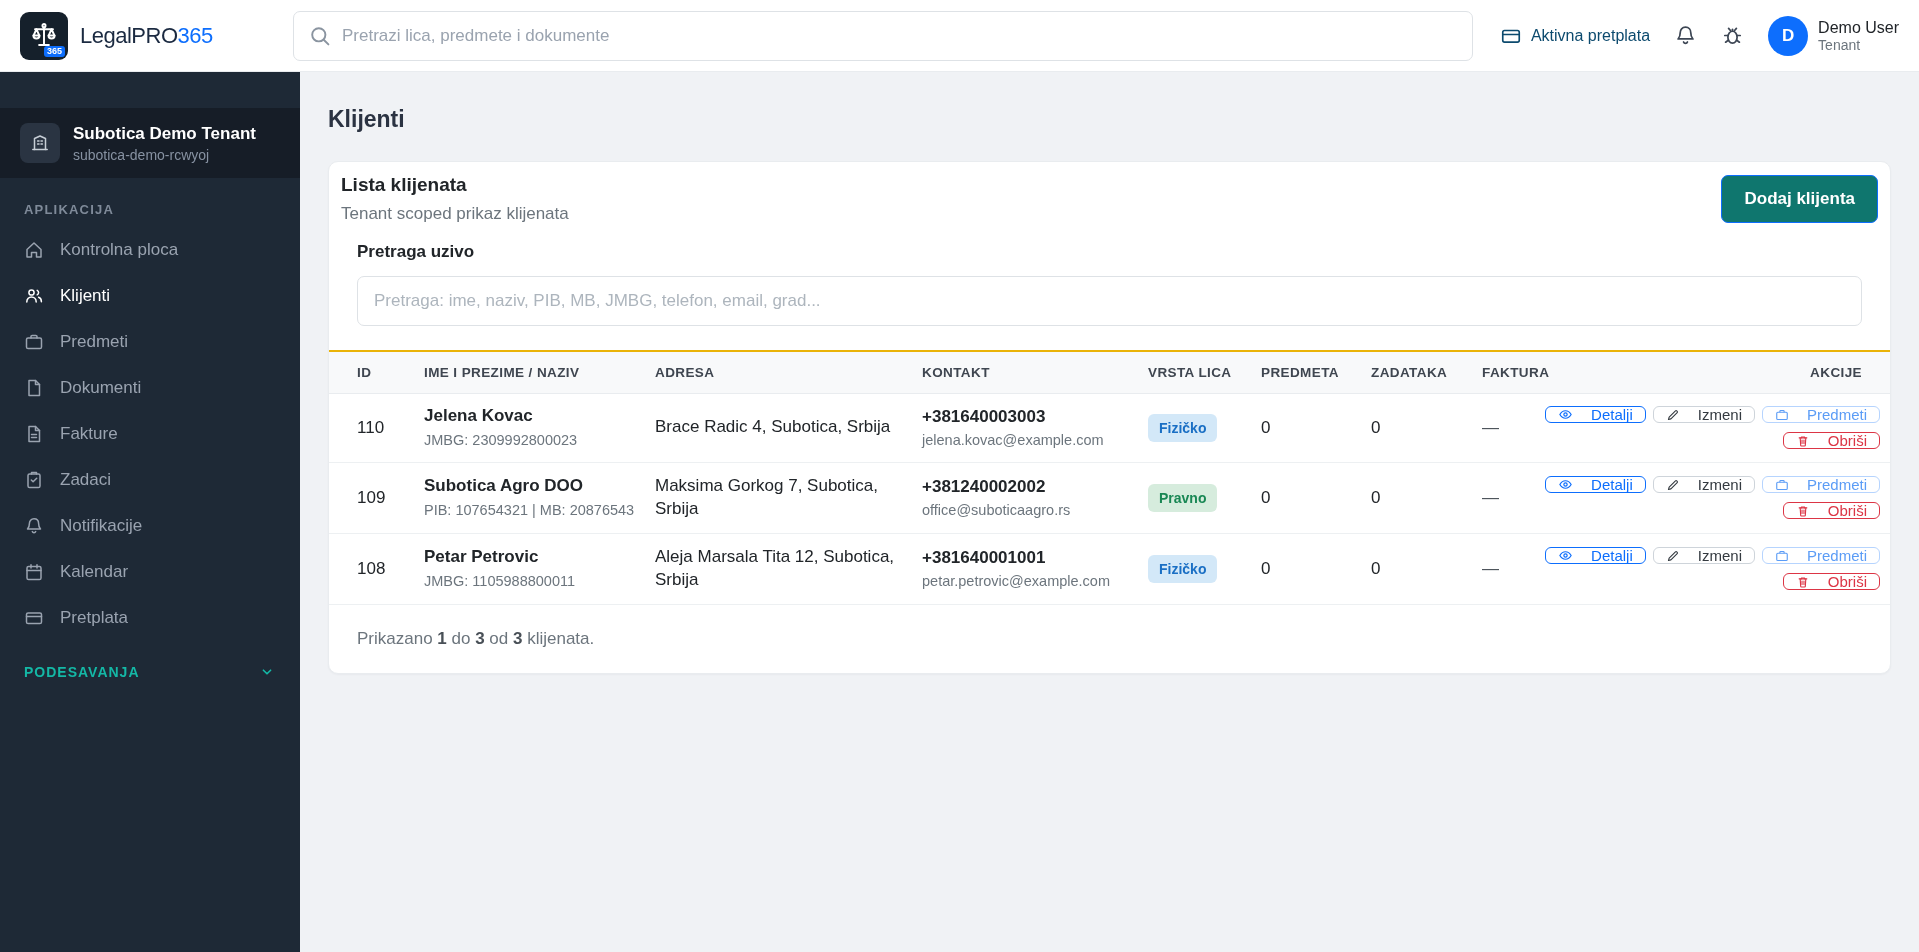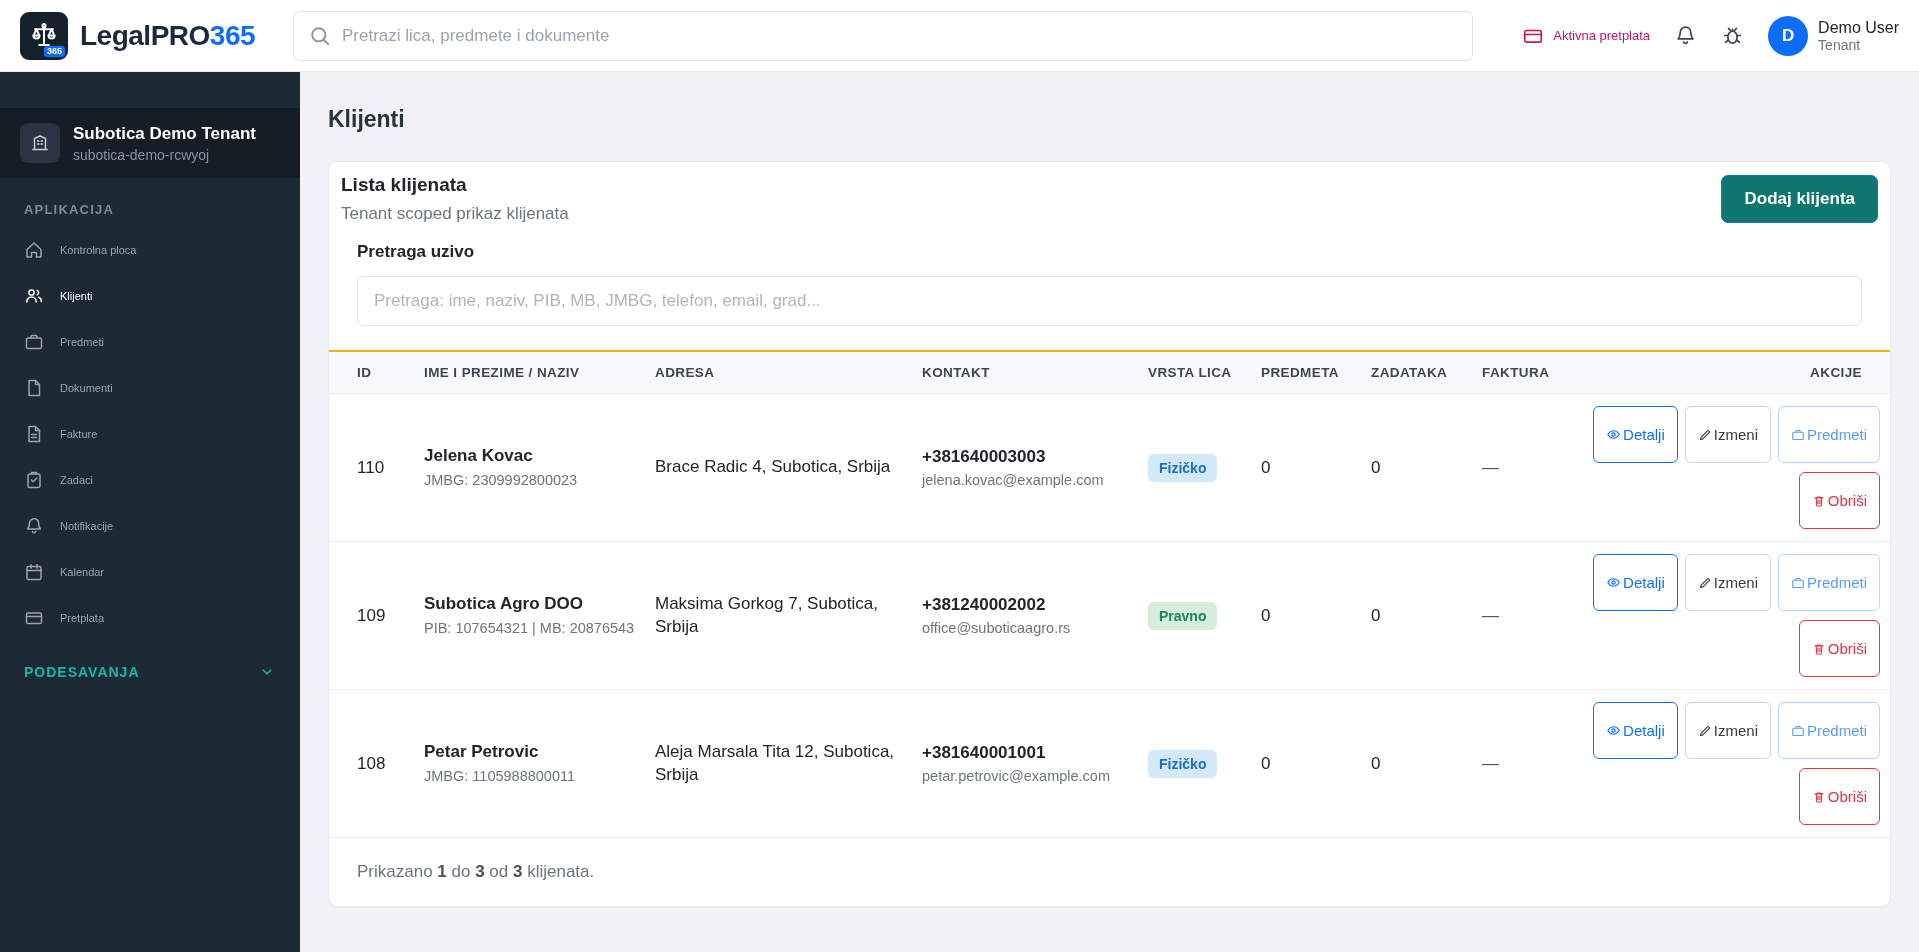--- a/index.html
+++ b/index.html
@@ -19,35 +19,35 @@
   }
   .brand { display: flex; align-items: center; gap: 12px; min-width: 255px; }
   .logo-box {
     width: 48px; height: 48px; background: #15202b; border-radius: 9px;
     display: flex; align-items: center; justify-content: center; position: relative; color: #fff;
   }
   .logo-badge {
     position: absolute; right: 3px; bottom: 3px; background: #0d6efd; color: #fff;
     font-size: 9px; font-weight: 700; padding: 1px 3px; border-radius: 3px; line-height: 1;
   }
-  .brand-text { font-size: 28px; font-weight: 700; letter-spacing: -0.5px; }
+  .brand-text { font-size: 22px; font-weight: 400; letter-spacing: -0.5px; }
   .brand-text .b1 { color: #1b2a41; }
   .brand-text .b2 { color: #0d6efd; }
 
   .topbar-search { position: relative; width: 1180px; }
   .topbar-search input {
     width: 100%; height: 50px; border: 1px solid #dee2e6; border-radius: 7px;
     padding: 0 16px 0 48px; font-size: 17px; color: #212529; outline: none;
     font-family: "Liberation Sans", sans-serif;
   }
   .topbar-search input::placeholder { color: #9aa3af; }
   .topbar-search .s-icon { position: absolute; left: 15px; top: 13px; color: #8a94a0; }
 
   .topbar-right { margin-left: auto; display: flex; align-items: center; gap: 24px; }
-  .subscription { display: flex; align-items: center; gap: 9px; color: #be185d; font-size: 13px; cursor: pointer; }
+  .subscription { display: flex; align-items: center; gap: 9px; color: #0c4a6e; font-size: 16px; cursor: pointer; }
   .icon-btn { background: none; border: none; color: #3d4654; cursor: pointer; display: flex; align-items: center; }
   .user-chip { display: flex; align-items: center; gap: 10px; cursor: pointer; }
   .avatar {
     width: 40px; height: 40px; border-radius: 50%; background: #0d6efd; color: #fff;
     font-size: 17px; font-weight: 700; display: flex; align-items: center; justify-content: center;
   }
   .user-meta { line-height: 1.2; }
   .user-name { font-size: 16px; color: #212529; }
   .user-role { font-size: 14px; color: #6c757d; }
 
@@ -65,21 +65,21 @@
   }
   .tenant-name { color: #ffffff; font-size: 17px; font-weight: 700; }
   .tenant-slug { color: #8792a2; font-size: 14px; margin-top: 3px; }
 
   .side-section {
     padding: 24px 24px 10px; font-size: 13px; font-weight: 700; letter-spacing: 1.2px;
     color: #7f8a99; text-transform: uppercase;
   }
   .nav-item {
     display: flex; align-items: center; gap: 16px; padding: 13px 24px;
-    font-size: 11px; color: #9aa3b0; cursor: pointer;
+    font-size: 17px; color: #9aa3b0; cursor: pointer;
   }
   .nav-item.active { color: #ffffff; }
   .nav-item .n-icon { display: flex; }
   .side-toggle {
     display: flex; align-items: center; justify-content: space-between; padding: 22px 24px 12px;
     font-size: 14px; font-weight: 700; letter-spacing: 1px; color: #14b8a6; text-transform: uppercase; cursor: pointer;
   }
 
   
   .content { flex: 1; padding: 34px 28px 0; overflow: hidden; }
@@ -126,22 +126,22 @@
   .c-count { font-size: 17px; color: #212529; }
   .c-dash { font-size: 17px; color: #495057; }
 
   .badge { display: inline-block; padding: 6px 11px; border-radius: 6px; font-size: 14px; font-weight: 600; }
   .badge--fizicko { background: #d3e8f8; color: #1a6fc4; }
   .badge--pravno  { background: #d6ecdd; color: #198754; }
 
   .actions-line { display: flex; justify-content: flex-end; gap: 7px; }
   .actions-line + .actions-line { margin-top: 9px; }
   .btn-sm {
-    display: inline-flex; align-items: flex-end; gap: 2px; background: #fff; border-radius: 6px;
-    border: 1px solid #ced4da; font-size: 15px; padding: 20px 12px; cursor: pointer; line-height: 1;
+    display: inline-flex; align-items: flex-end; gap: 18px; background: #fff; border-radius: 6px;
+    border: 1px solid #ced4da; font-size: 15px; padding: 0 12px; cursor: pointer; line-height: 1;
     font-family: "Liberation Sans", sans-serif; color: #212529;
   }
   .btn-detalji { color: #0d6efd; border-color: #0d6efd; }
   .btn-izmeni  { color: #343a40; border-color: #ced4da; }
   .btn-predmeti{ color: #5b9cf6; border-color: #b6d4fe; }
   .btn-obrisi  { color: #dc3545; border-color: #dc3545; }
 
   .card-footer { padding: 24px 28px; font-size: 17px; color: #6c757d; }
   .card-footer strong { color: #495057; font-weight: 700; }
 

